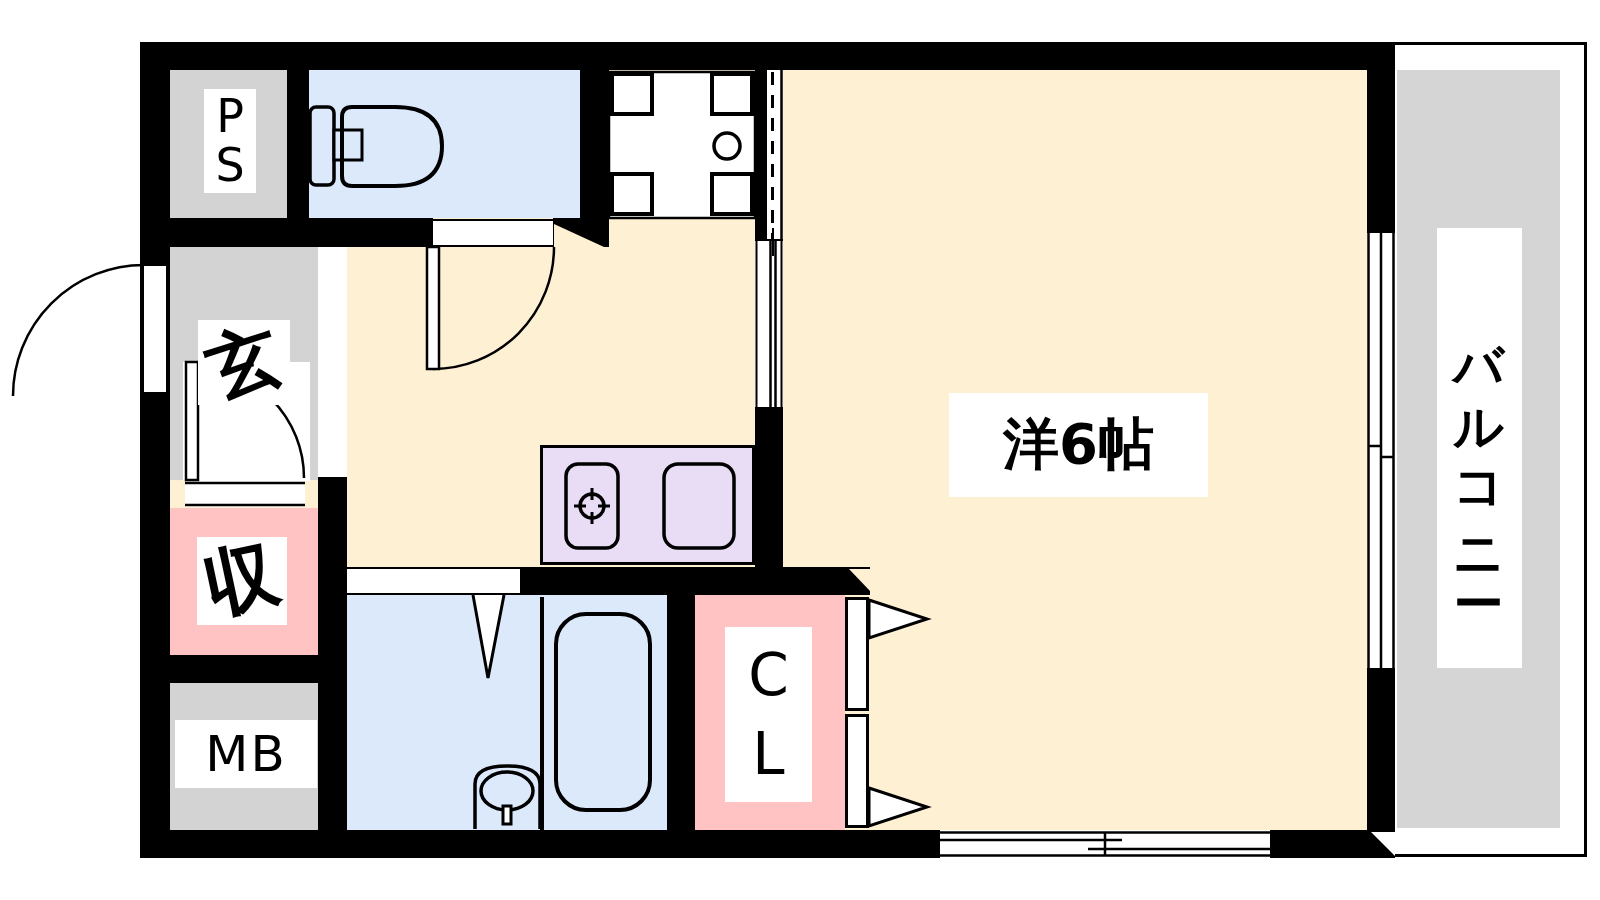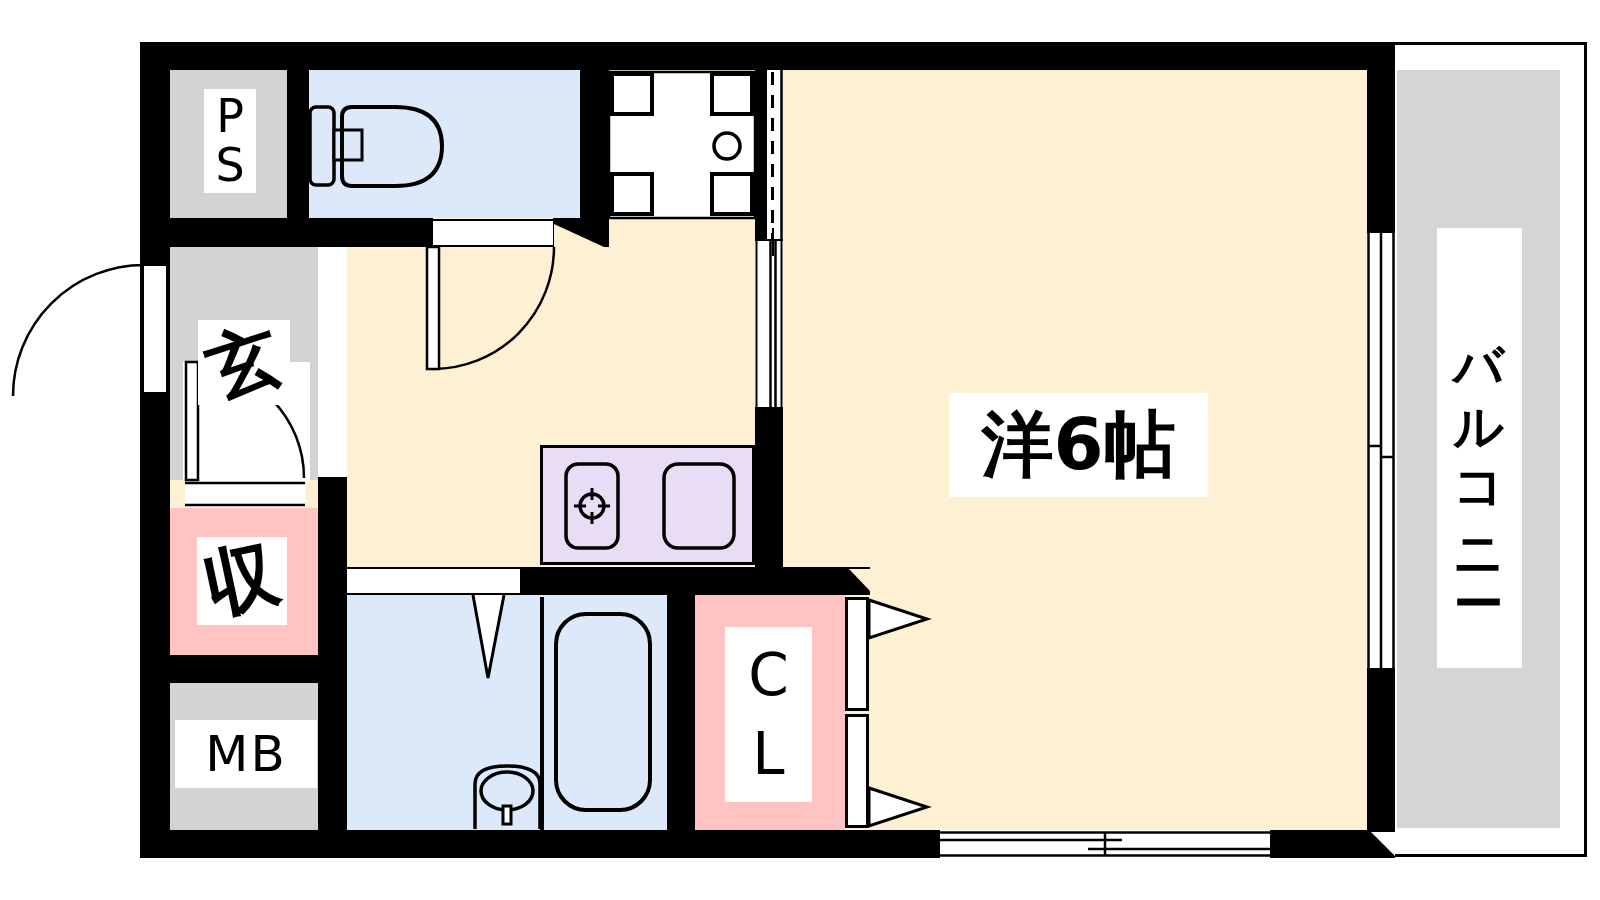--- a/index.html
+++ b/index.html
@@ -11,21 +11,21 @@
   .opening{position:absolute;background:#fff;z-index:40;}
   .labelbox{position:absolute;background:#fff;z-index:60;display:flex;
             align-items:center;justify-content:center;text-align:center;}
   .labelbox.col{flex-direction:column;}
   svg.overlay{position:absolute;left:0;top:0;z-index:50;pointer-events:none;}
   .t-ps{font-size:46px;font-weight:500;line-height:1.06;}
   .t-mb{font-size:50px;font-weight:500;letter-spacing:2px;}
   .t-cl{font-size:58px;font-weight:500;line-height:1.35;}
   .t-genkan{font-size:72px;font-weight:600;transform:rotate(-18deg);}
   .t-storage{font-size:74px;font-weight:600;transform:rotate(-12deg);}
-  .t-room{font-size:72px;font-weight:600;white-space:nowrap;}
+  .t-room{font-size:56px;font-weight:600;white-space:nowrap;}
   .t-balcony{font-size:50px;font-weight:600;writing-mode:vertical-rl;letter-spacing:10px;}
   .balcony-outer{position:absolute;background:#fff;border:3px solid #000;z-index:2;box-sizing:border-box;}
   .balcony-floor{position:absolute;background:#d5d5d5;z-index:3;}
   .counter{position:absolute;background:#e9ddf6;border:3px solid #000;z-index:20;box-sizing:border-box;}
   .hborders{box-sizing:border-box;border-top:2px solid #000;border-bottom:2px solid #000;}
   .leaf{box-sizing:border-box;border:3px solid #000;}
 </style>
 </head>
 <body>
 

